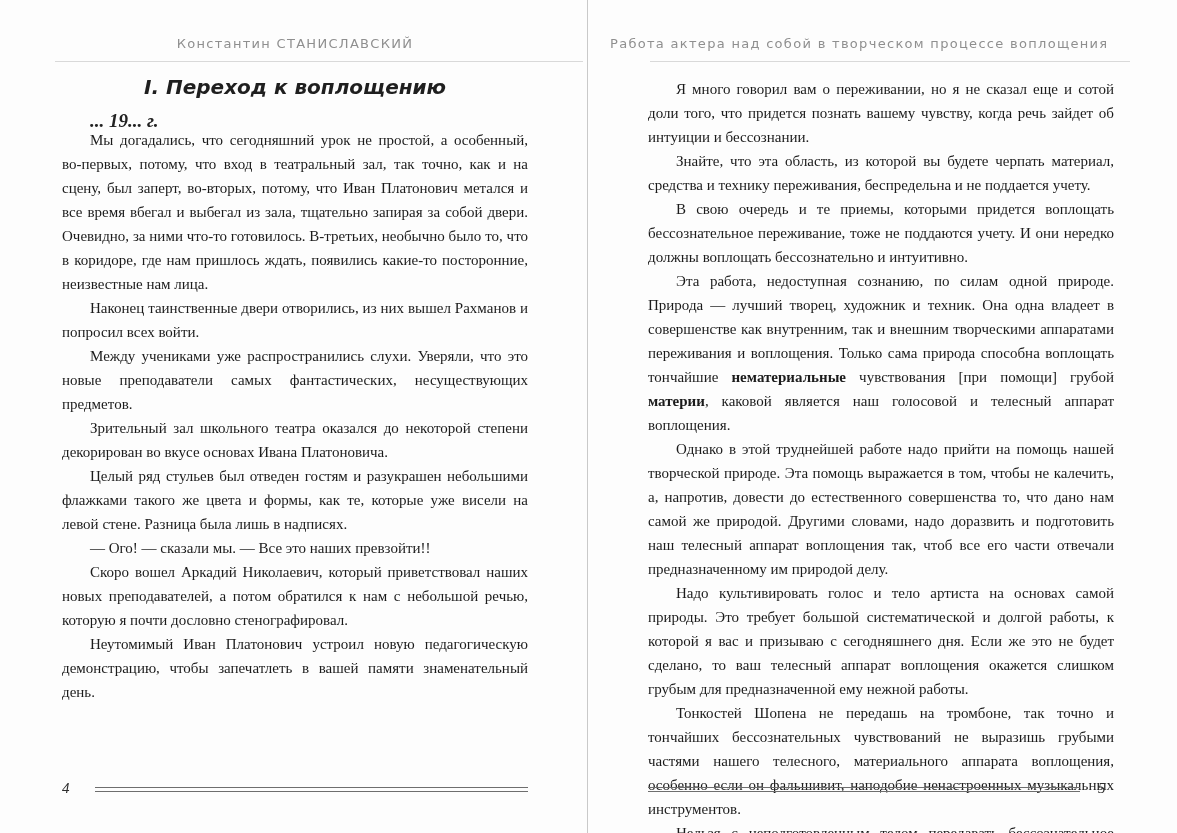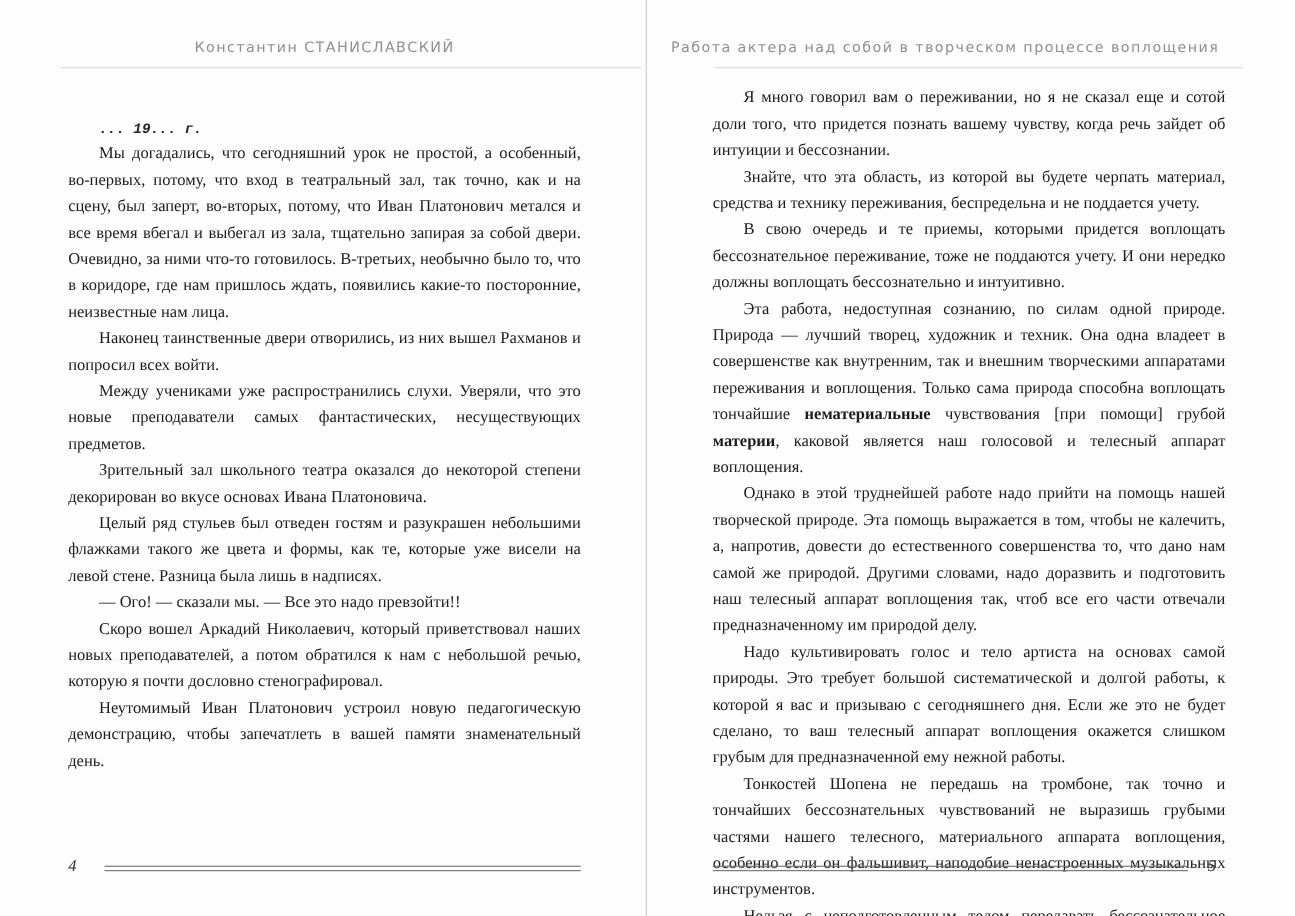--- a/index.html
+++ b/index.html
@@ -34,23 +34,23 @@
   .chapter-title {
     position: absolute; top: 75px; left: 62px; width: 466px;
     text-align: center;
     font-family: "DejaVu Sans", sans-serif;
     font-style: italic; font-weight: bold;
     font-size: 20px; color: #1f1f1f;
   }
 
   .date-line {
     position: absolute; top: 110px; left: 90px;
-    font-family: Liberation Mono, monospace;
+    font-family: Liberation Serif, serif;
     font-style: italic; font-weight: bold;
-    font-size: 13px; color: #222;
+    font-size: 19px; color: #222;
   }
 
   .page-body { position: absolute; width: 466px; }
   .pb-left  { left: 62px;  top: 128px; }
   .pb-right { left: 648px; top: 77px;  }
 
   p.para {
     margin: 0;
     text-indent: 28px;
     text-align: justify;
@@ -81,30 +81,31 @@
 
 <div class="spread">
 
   <div class="running-head rh-left">Константин СТАНИСЛАВСКИЙ</div>
 
   <div class="running-head rh-right">Работа актера над собой в творческом процессе воплощения</div>
 
   <div class="head-rule hr-left"></div>
   <div class="head-rule hr-right"></div>
 
+  <div class="chapter-title">I. Переход к воплощению</div>
 
   <div class="date-line">... 19... г.</div>
 
   <div class="page-body pb-left">
       <p class="para"><span>Мы догадались, что сегодняшний урок не простой, а особенный, во-первых, потому, что вход в театральный зал, так точно, как и на сцену, был заперт, во-вторых, потому, что Иван Платонович метался и все время вбегал и выбегал из зала, тщательно запирая за собой двери. Очевидно, за ними что-то готовилось. В-третьих, необычно было то, что в коридоре, где нам пришлось ждать, появились какие-то посторонние, неизвестные нам лица.</span></p>
       <p class="para"><span>Наконец таинственные двери отворились, из них вышел Рахманов и попросил всех войти.</span></p>
       <p class="para"><span>Между учениками уже распространились слухи. Уверяли, что это новые преподаватели самых фантастических, несуществующих предметов.</span></p>
       <p class="para"><span>Зрительный зал школьного театра оказался до некоторой степени декорирован во вкусе основах Ивана Платоновича.</span></p>
       <p class="para"><span>Целый ряд стульев был отведен гостям и разукрашен небольшими флажками такого же цвета и формы, как те, которые уже висели на левой стене. Разница была лишь в надписях.</span></p>
-      <p class="para"><span>— Ого! — сказали мы. — Все это надо превзойти!!</span></p>
+      <p class="para"><span>— Ого! — сказали мы. — Все это наших превзойти!!</span></p>
       <p class="para"><span>Скоро вошел Аркадий Николаевич, который приветствовал наших новых преподавателей, а потом обратился к нам с небольшой речью, которую я почти дословно стенографировал.</span></p>
       <p class="para"><span>Неутомимый Иван Платонович устроил новую педагогическую демонстрацию, чтобы запечатлеть в вашей памяти знаменательный день.</span></p>
     </div>
 
   <div class="page-body pb-right">
       <p class="para"><span>Я много говорил вам о переживании, но я не сказал еще и сотой доли того, что придется познать вашему чувству, когда речь зайдет об интуиции и бессознании.</span></p>
       <p class="para"><span>Знайте, что эта область, из которой вы будете черпать материал, средства и технику переживания, беспредельна и не поддается учету.</span></p>
       <p class="para"><span>В свою очередь и те приемы, которыми придется воплощать бессознательное переживание, тоже не поддаются учету. И они нередко должны воплощать бессознательно и интуитивно.</span></p>
       <p class="para"><span>Эта работа, недоступная сознанию, по силам одной природе. Природа — лучший творец, художник и техник. Она одна владеет в совершенстве как внутренним, так и внешним творческими аппаратами переживания и воплощения. Только сама природа способна воплощать тончайшие </span><span class="bold">нематериальные</span><span> чувствования [при помощи] грубой </span><span class="bold">материи</span><span>, каковой является наш голосовой и телесный аппарат воплощения.</span></p>
       <p class="para"><span>Однако в этой труднейшей работе надо прийти на помощь нашей творческой природе. Эта помощь выражается в том, чтобы не калечить, а, напротив, довести до естественного совершенства то, что дано нам самой же природой. Другими словами, надо доразвить и подготовить наш телесный аппарат воплощения так, чтоб все его части отвечали предназначенному им природой делу.</span></p>

